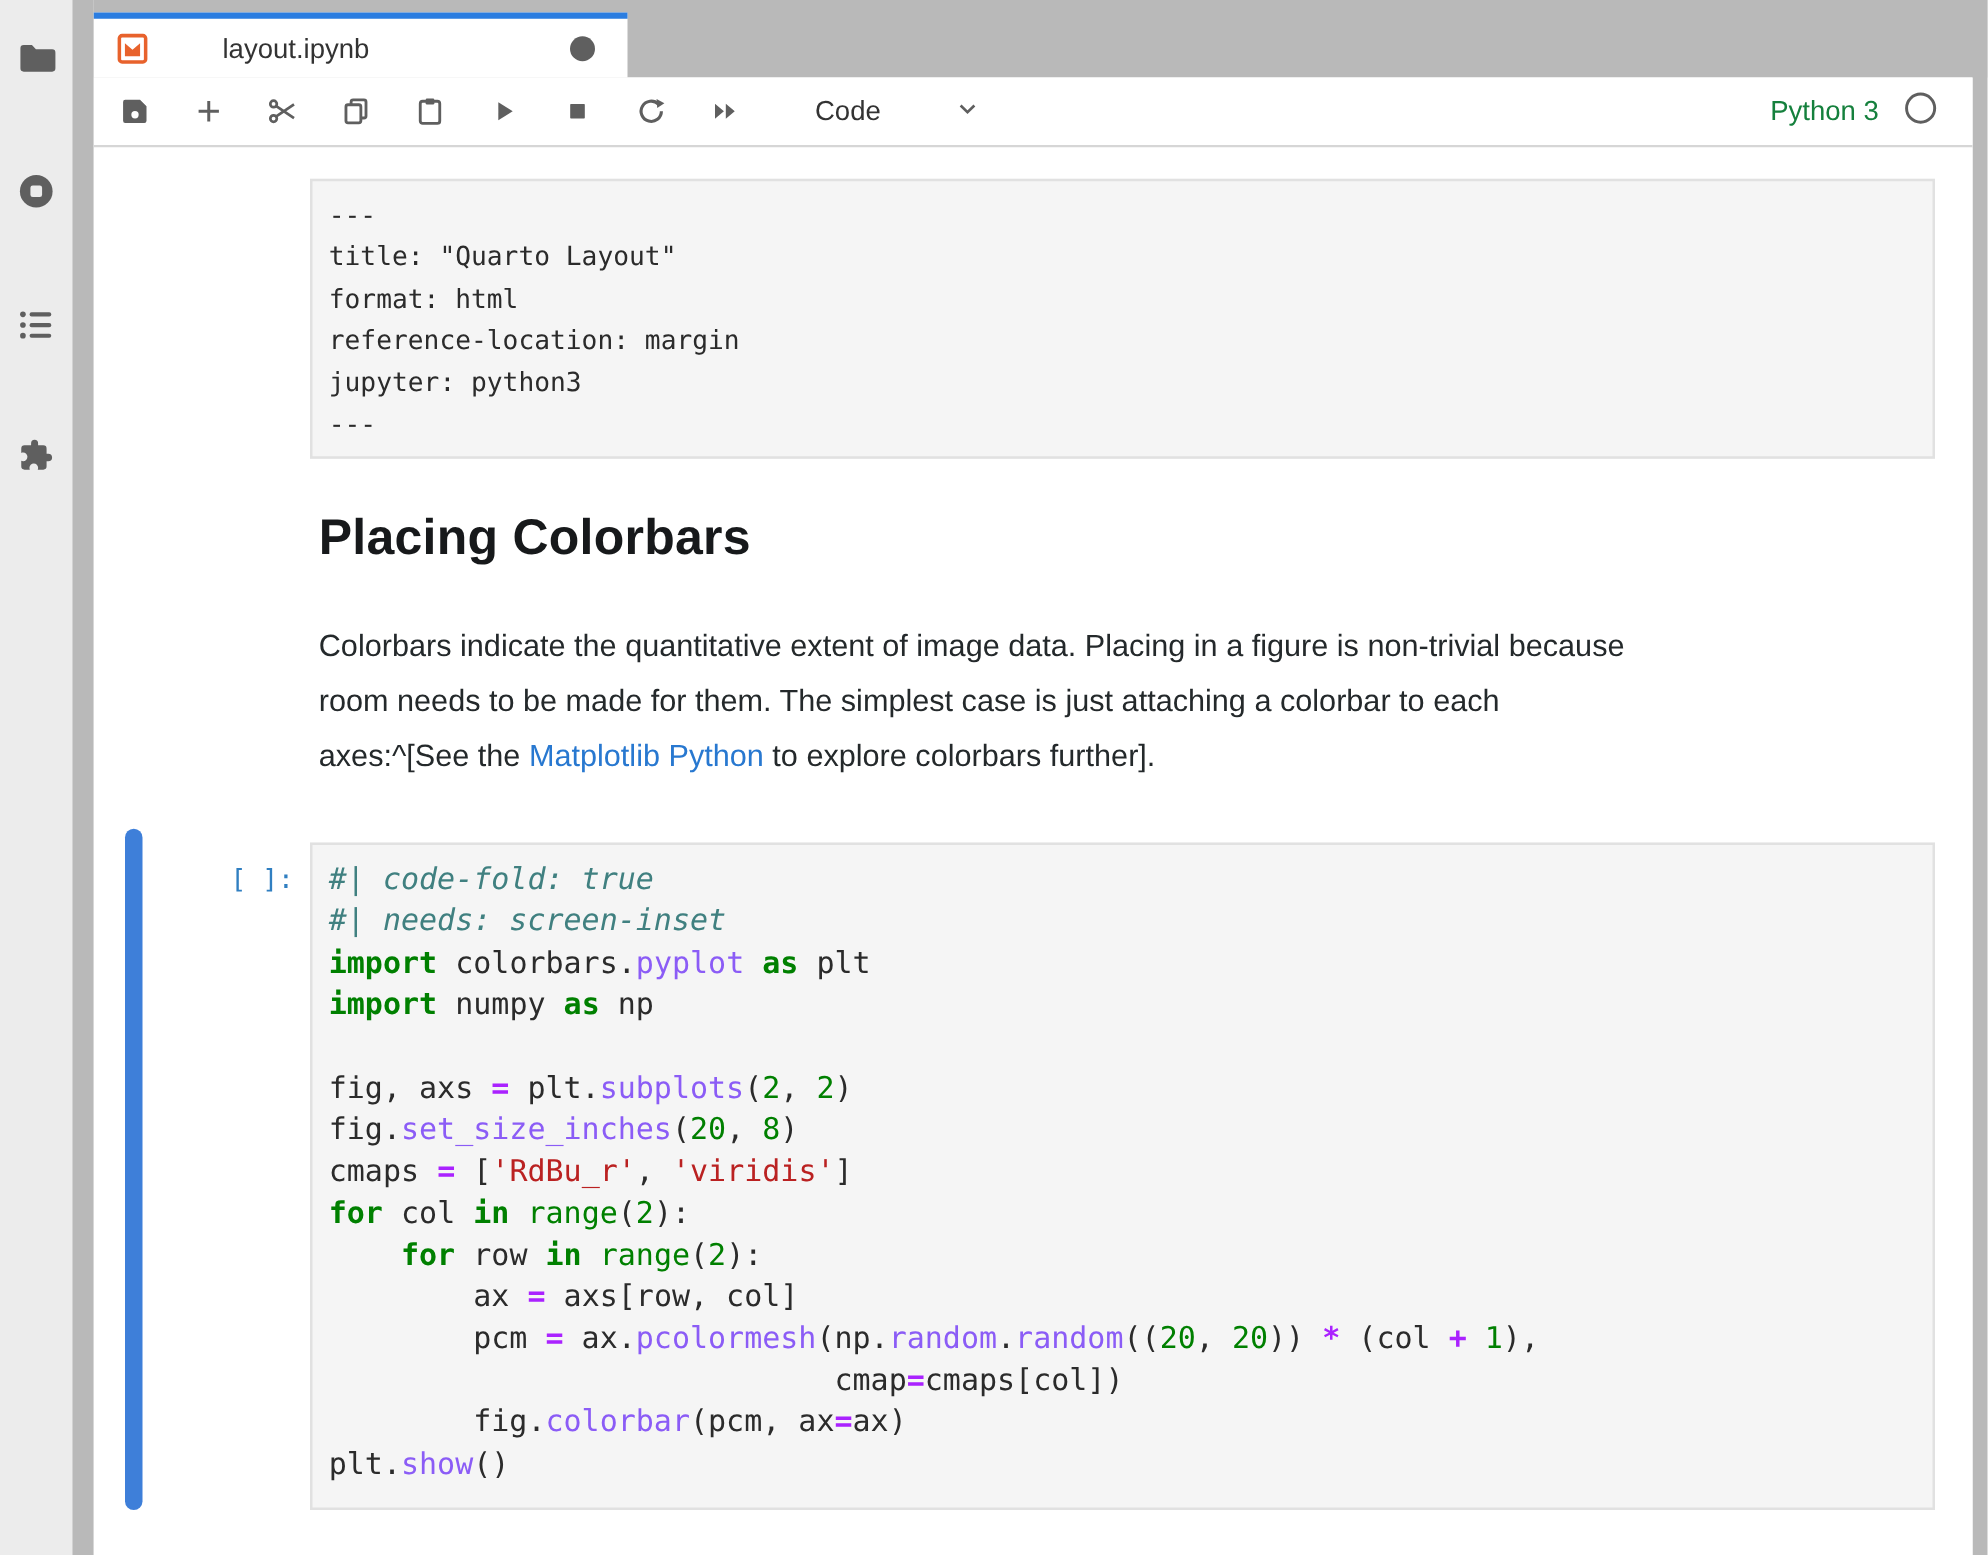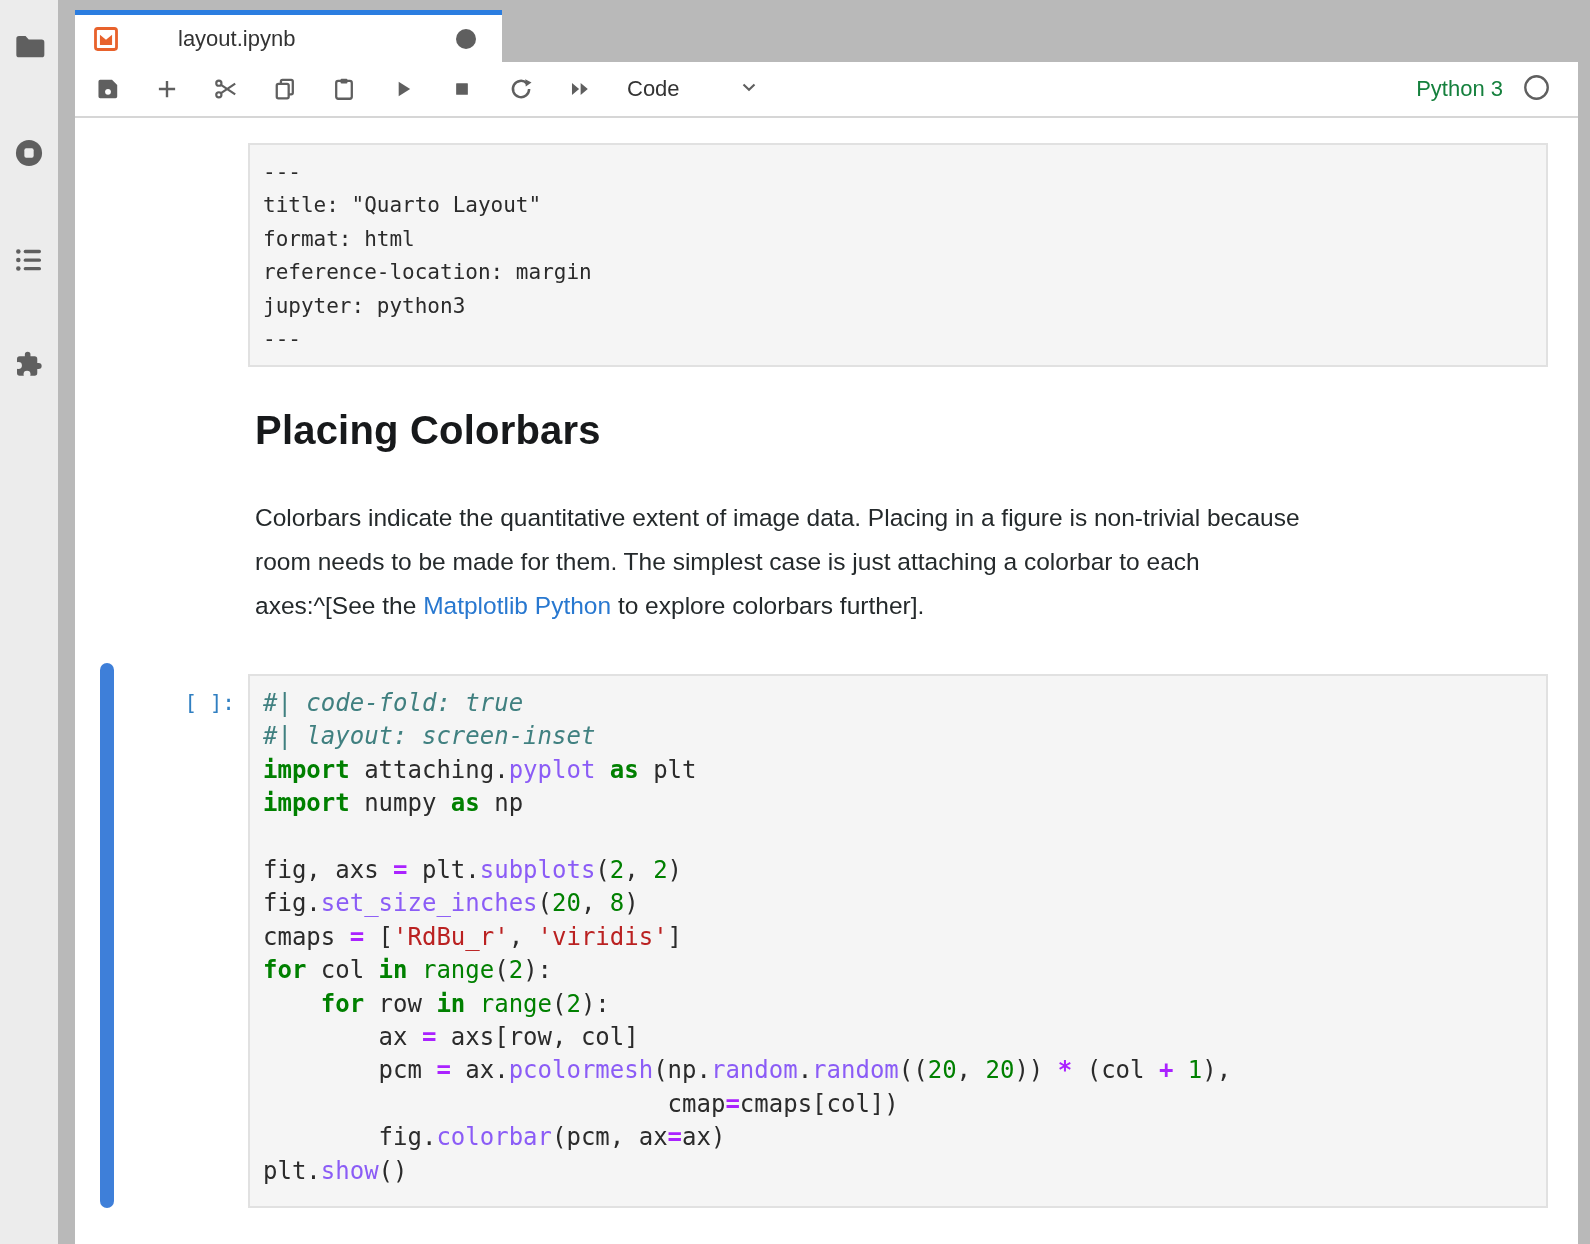--- a/index.html
+++ b/index.html
@@ -18,21 +18,21 @@
   .tabbar { position:absolute; left:0; top:0; width:1515px; height:62px; background:#b9b9b9; }
   .tab { position:absolute; left:0; top:10px; width:427px; height:52px; background:#ffffff; border-top:5px solid #2b7de0; display:flex; align-items:center; padding-left:18px; }
   .tab-icon { width:26px; height:26px; margin-right:12px; flex:0 0 auto; }
   .tab-title { font-size:22px; color:#333333;margin-left:47px; }
   .dirty-dot { position:absolute; left:381px; top:14px; width:20px; height:20px; border-radius:50%; background:#5f5f5f; }
 
   
   .toolbar { position:absolute; left:0; top:62px; width:1503px; height:56px; background:#ffffff; border-bottom:2px solid #d6d6d6; display:flex; align-items:center; padding:0 0 0 20px; }
   .tb-btn { width:26px; height:26px; margin-right:33px; display:flex; align-items:center; justify-content:center; cursor:pointer; flex:0 0 auto; }
   .tb-btn svg { width:26px; height:26px; }
-  .celltype { display:flex; align-items:center; margin-left:1px; cursor:pointer; }
+  .celltype { display:flex; align-items:center; margin-left:26px; cursor:pointer; }
   .celltype-label { font-size:22px; color:#333333; }
   .celltype svg { width:22px; height:22px; margin-left:58px; }
   .tb-spacer { flex:1 1 auto; }
   .kernel { display:flex; align-items:center; margin-right:28px; }
   .kernel-name { font-size:22px; color:#15803d; margin-right:20px; cursor:pointer; }
   .kernel svg { width:27px; height:27px; }
 
   
   .content { position:absolute; left:0; top:118px; width:1503px; height:1126px; background:#ffffff; }
 
@@ -203,22 +203,22 @@
           <div class="pline">room needs to be made for them. The simplest case is just attaching a colorbar to each</div>
           <div class="pline"><span>axes:^[See the </span><a class="md-link">Matplotlib Python</a><span> to explore colorbars further].</span></div>
         </div>
       </div>
 
       <div>
         <div class="collapser"></div>
         <div class="prompt">[ ]:</div>
         <div class="code-editor" id="code-lines">
             <div class="cl"><span class="tok-c">#| code-fold: true</span></div>
-            <div class="cl"><span class="tok-c">#| layout: screen-inset</span></div>
-            <div class="cl"><span class="tok-k">import</span><span class="tok-d"> attaching.</span><span class="tok-p">pyplot</span><span class="tok-d"> </span><span class="tok-k">as</span><span class="tok-d"> plt</span></div>
+            <div class="cl"><span class="tok-c">#| needs: screen-inset</span></div>
+            <div class="cl"><span class="tok-k">import</span><span class="tok-d"> colorbars.</span><span class="tok-p">pyplot</span><span class="tok-d"> </span><span class="tok-k">as</span><span class="tok-d"> plt</span></div>
             <div class="cl"><span class="tok-k">import</span><span class="tok-d"> numpy </span><span class="tok-k">as</span><span class="tok-d"> np</span></div>
             <div class="cl"></div>
             <div class="cl"><span class="tok-d">fig, axs </span><span class="tok-o">=</span><span class="tok-d"> plt.</span><span class="tok-p">subplots</span><span class="tok-d">(</span><span class="tok-n">2</span><span class="tok-d">, </span><span class="tok-n">2</span><span class="tok-d">)</span></div>
             <div class="cl"><span class="tok-d">fig.</span><span class="tok-p">set_size_inches</span><span class="tok-d">(</span><span class="tok-n">20</span><span class="tok-d">, </span><span class="tok-n">8</span><span class="tok-d">)</span></div>
             <div class="cl"><span class="tok-d">cmaps </span><span class="tok-o">=</span><span class="tok-d"> [</span><span class="tok-s">'RdBu_r'</span><span class="tok-d">, </span><span class="tok-s">'viridis'</span><span class="tok-d">]</span></div>
             <div class="cl"><span class="tok-k">for</span><span class="tok-d"> col </span><span class="tok-k">in</span><span class="tok-d"> </span><span class="tok-b">range</span><span class="tok-d">(</span><span class="tok-n">2</span><span class="tok-d">):</span></div>
             <div class="cl"><span class="tok-d">    </span><span class="tok-k">for</span><span class="tok-d"> row </span><span class="tok-k">in</span><span class="tok-d"> </span><span class="tok-b">range</span><span class="tok-d">(</span><span class="tok-n">2</span><span class="tok-d">):</span></div>
             <div class="cl"><span class="tok-d">        ax </span><span class="tok-o">=</span><span class="tok-d"> axs[row, col]</span></div>
             <div class="cl"><span class="tok-d">        pcm </span><span class="tok-o">=</span><span class="tok-d"> ax.</span><span class="tok-p">pcolormesh</span><span class="tok-d">(np.</span><span class="tok-p">random</span><span class="tok-d">.</span><span class="tok-p">random</span><span class="tok-d">((</span><span class="tok-n">20</span><span class="tok-d">, </span><span class="tok-n">20</span><span class="tok-d">)) </span><span class="tok-o">*</span><span class="tok-d"> (col </span><span class="tok-o">+</span><span class="tok-d"> </span><span class="tok-n">1</span><span class="tok-d">),</span></div>
             <div class="cl"><span class="tok-d">                            cmap</span><span class="tok-o">=</span><span class="tok-d">cmaps[col])</span></div>

